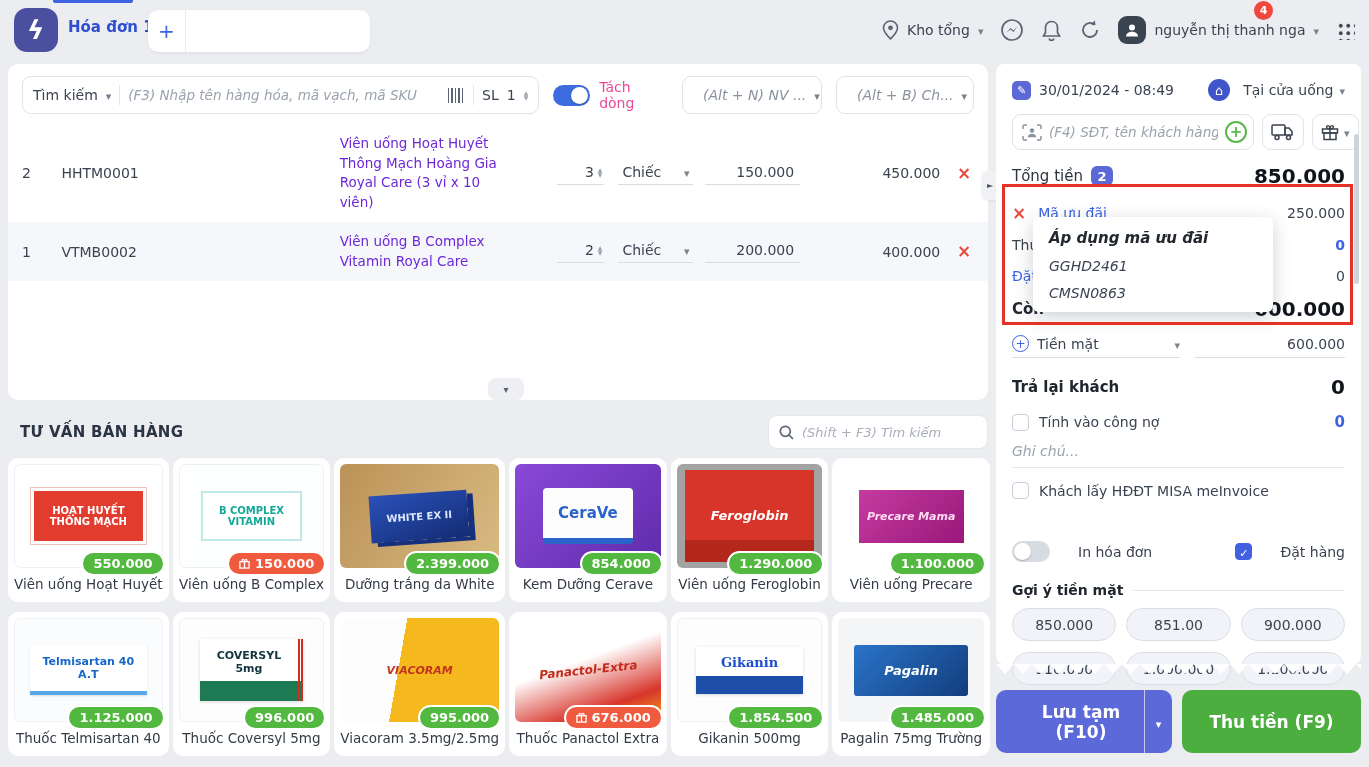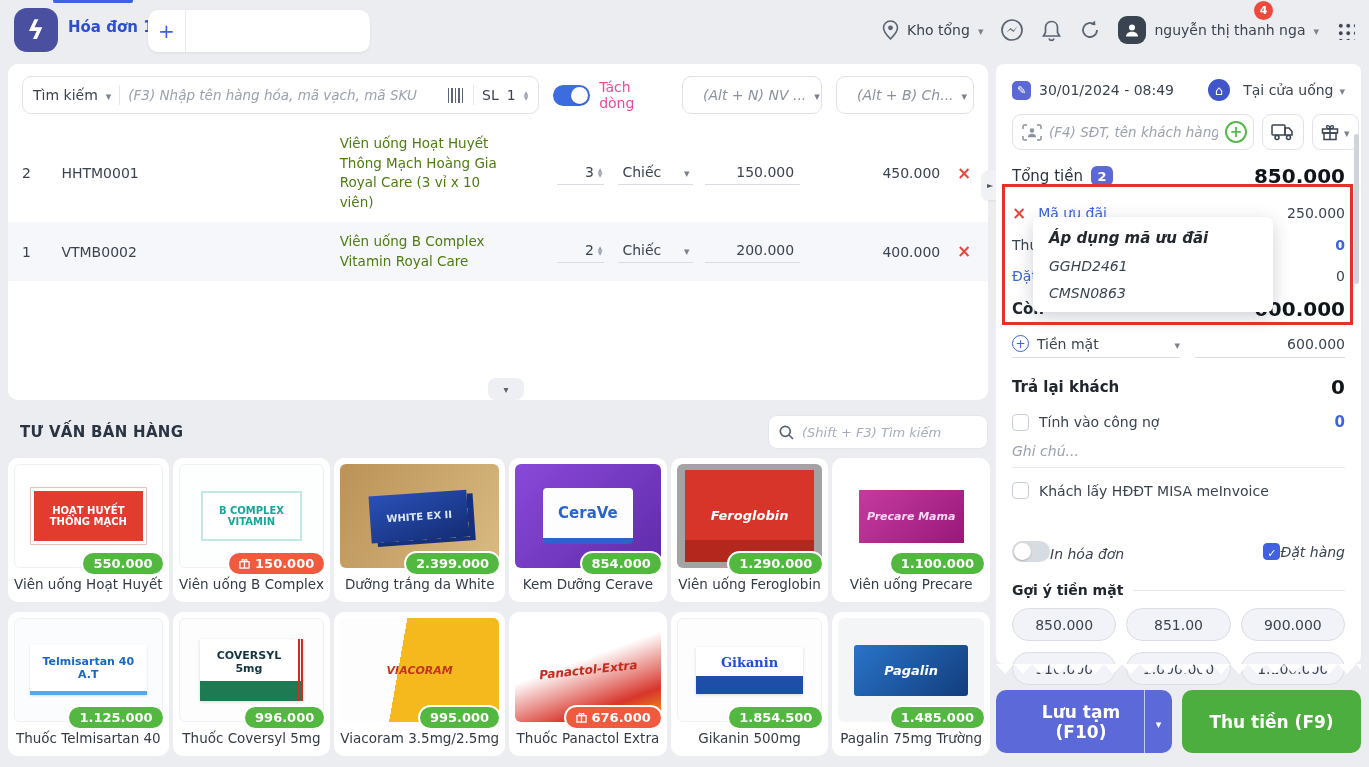--- a/index.html
+++ b/index.html
@@ -47,21 +47,21 @@
   .toggle.off{background:#d7dbe2;}
   .toggle .knob{position:absolute;top:2px;width:17px;height:17px;border-radius:50%;background:#fff;box-shadow:0 1px 2px rgba(0,0,0,.2);}
   .toggle.on .knob{right:2px;} .toggle.off .knob{left:2px;}
   .pill-btn{height:38px;border:1px solid #dfe3e9;border-radius:9px;background:#fff;display:flex;align-items:center;gap:8px;padding:0 12px;color:#8a92a0;font-style:italic;white-space:nowrap;}
 
   .cart-rows{position:absolute;left:0;top:60px;right:0;}
   .crow{display:flex;align-items:center;padding:10px 14px;min-height:56px;}
   .crow.alt{background:#f6f7fa;}
   .c-idx{width:40px;color:#3a4350;}
   .c-code{width:120px;color:#3a4350;}
-  .c-name{width:172px;margin-left:160px;color:#4d7c0f;font-size:13.5px;line-height:1.45;}
+  .c-name{width:172px;margin-left:160px;color:#6d28d9;font-size:13.5px;line-height:1.45;}
   .c-qty{margin-left:48px;width:48px;border-bottom:1px solid #d8dce3;display:flex;align-items:center;justify-content:flex-end;gap:4px;padding:2px 2px 4px;}
   .c-unit{margin-left:14px;width:76px;border-bottom:1px solid #d8dce3;display:flex;align-items:center;justify-content:space-between;padding:2px 4px 4px;}
   .c-price{margin-left:12px;width:96px;border-bottom:1px solid #d8dce3;text-align:right;padding:2px 6px 4px;}
   .c-total{margin-left:14px;width:128px;text-align:right;}
   .c-del{margin-left:14px;width:20px;text-align:center;}
   .collapse-tab{position:absolute;left:480px;top:314px;width:36px;height:22px;background:#edeff3;border-radius:8px;display:flex;align-items:center;justify-content:center;}
   .collapse-tab::before{content:"▾";color:#5a6472;font-size:10px;}
   .side-tab{position:absolute;left:974px;top:106px;width:16px;height:30px;background:#eff1f5;border-radius:8px 0 0 8px;display:flex;align-items:center;justify-content:center;box-shadow:-1px 1px 2px rgba(40,50,80,.08);}
   .side-tab::before{content:"►";font-size:8px;color:#4a5360;}
 
@@ -126,21 +126,21 @@
   .bold15{font-weight:bold;font-size:15px;color:#20262e;}
   .cb{width:17px;height:17px;border:1.5px solid #c9cedb;border-radius:4px;background:#fff;}
   .cb.checked{background:#4161e1;border-color:#4161e1;display:flex;align-items:center;justify-content:center;}
   .debt-row{margin-top:14px;justify-content:space-between;}
   .blue-bold{color:#3d63e0;font-weight:bold;font-size:15px;}
   .note-row{margin-top:12px;border-bottom:1px solid #e4e7ec;padding-bottom:8px;}
   .note-row input{width:100%;border:0;outline:0;font:italic 14px "DejaVu Sans","Liberation Sans",sans-serif;color:#3a4350;}
   .note-row input::placeholder{color:#9aa2ad;}
   .einv-row{margin-top:14px;gap:10px;}
   .print-row{margin-top:42px;justify-content:space-between;}
-  .hgroup{display:flex;align-items:flex-end;gap:0;font-style:italic;}
+  .hgroup{display:flex;align-items:center;gap:28px;}
   .suggest-title{margin-top:20px;display:flex;align-items:center;gap:10px;}
   .suggest-title .t{font-weight:bold;font-size:14px;color:#20262e;white-space:nowrap;}
   .suggest-title .line{flex:1;height:1px;background:#e4e7ec;}
   .suggest-grid{margin-top:10px;display:grid;grid-template-columns:repeat(3,1fr);gap:11px 10px;}
   .sbtn{height:33px;border:1px solid #d9dde5;border-radius:17px;background:#f1f3f8;display:flex;align-items:center;justify-content:center;color:#3a4350;font-size:14px;}
 
   
   .actions{position:absolute;left:996px;top:690px;width:365px;height:63px;display:flex;gap:10px;}
   .btn-save{flex:0 0 176px;background:#5c69d8;border-radius:10px;color:#fff;font-weight:bold;font-size:17px;display:flex;align-items:center;}
   .btn-save .main{flex:1;text-align:center;padding-left:22px;}

